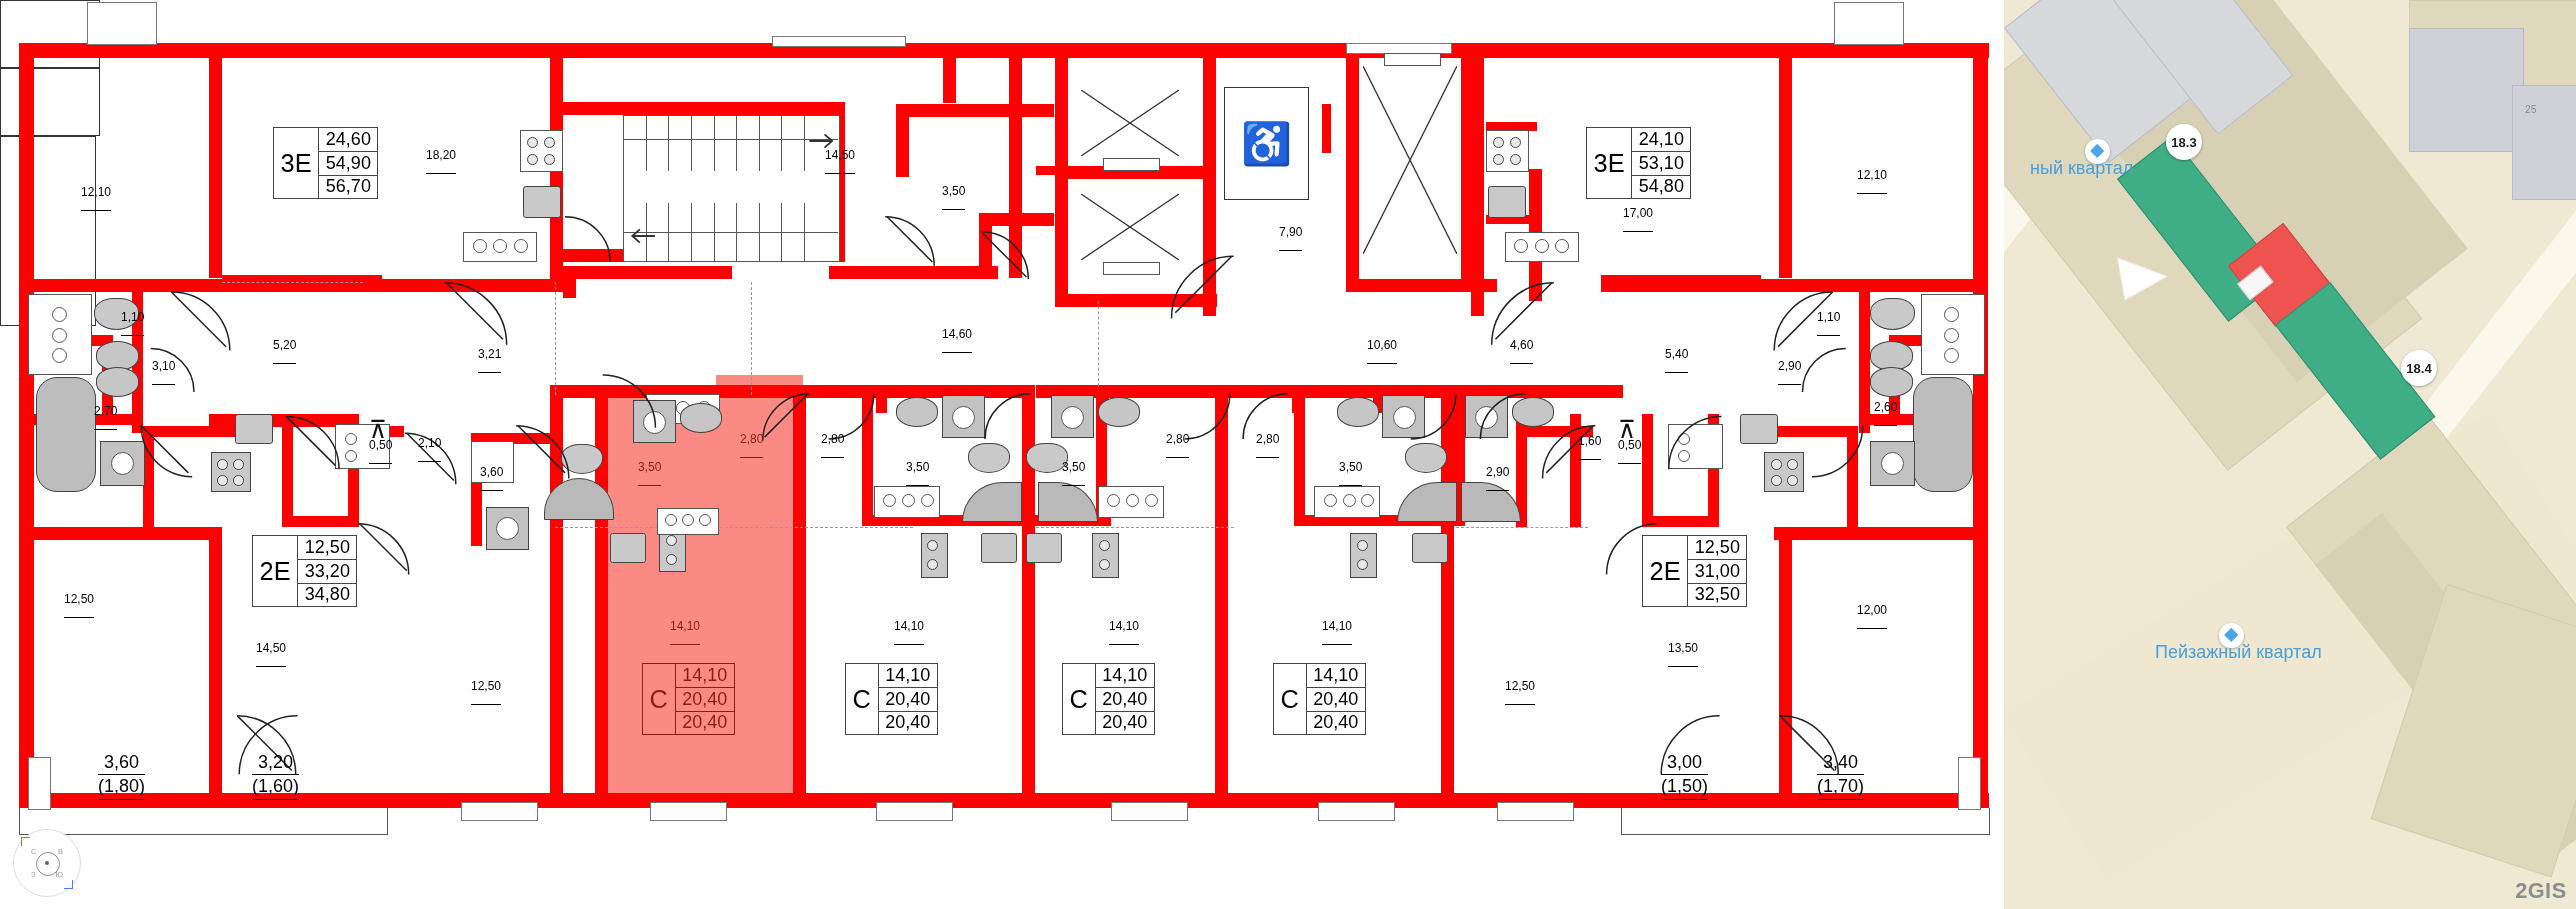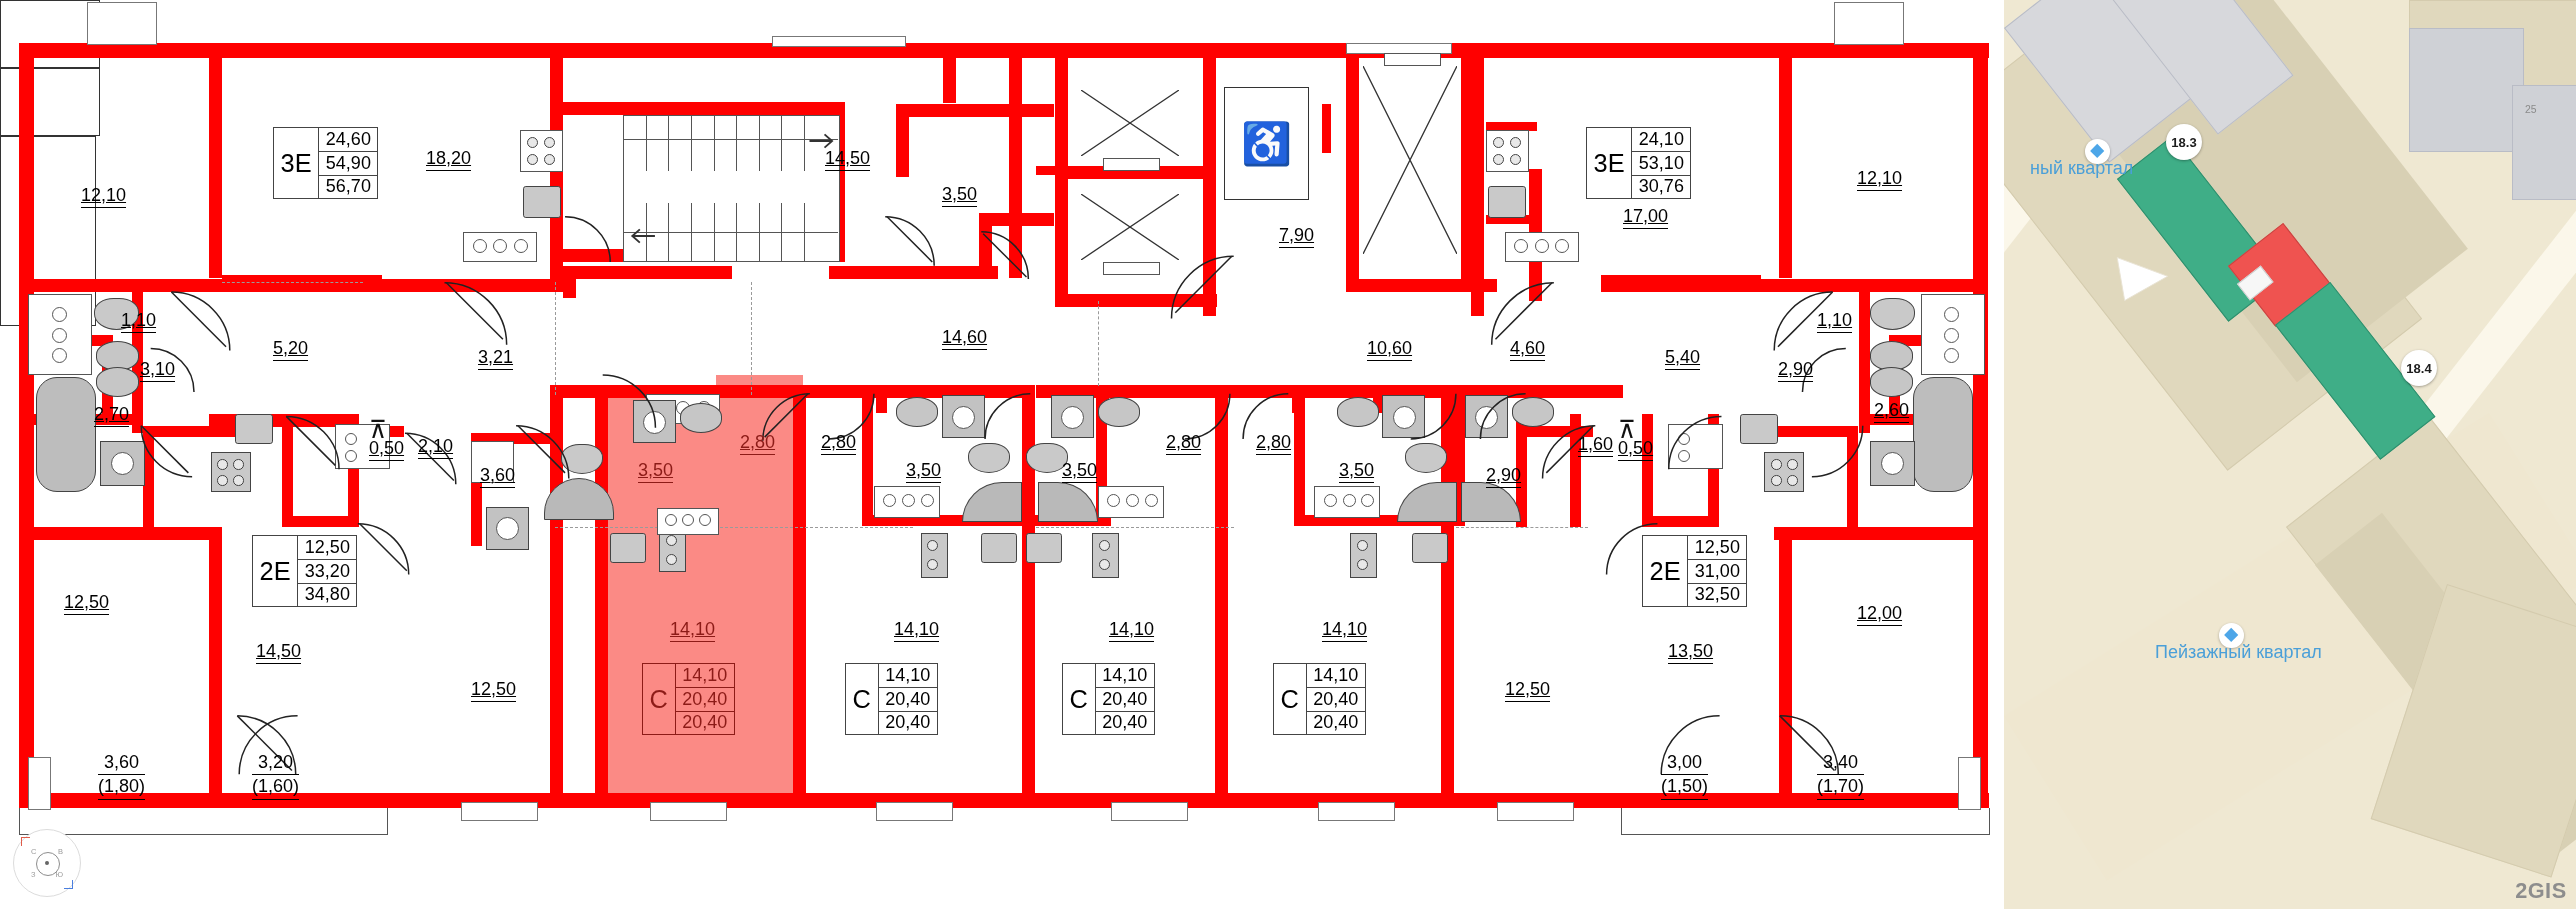--- a/index.html
+++ b/index.html
@@ -23,22 +23,22 @@
   .poi-dot{position:absolute;width:24.5px;height:24.5px;border-radius:50%;background:#fff;
            box-shadow:0 0.9px 2.8px rgba(0,0,0,.3);display:flex;align-items:center;justify-content:center;}
   .poi-dot i{display:block;width:10.4px;height:10.4px;background:#4da6e8;transform:rotate(45deg);}
   .poi-label{position:absolute;color:#4a9fd8;font-size:18px;font-weight:normal;white-space:nowrap;}
   #gis{position:absolute;right:9.4px;bottom:5.6px;font-size:21.7px;font-weight:bold;color:#8d8d8d;letter-spacing:0.5px;}
 
   
   #plan{position:absolute;left:0;top:0;width:2004px;height:910px;background:#fff;}
   .w{position:absolute;background:#ff0000;} 
   .hl{position:absolute;background:#fb8a85;}        
-  .lbl{position:absolute;font-size:18px;color:#000;white-space:nowrap;
-       border-bottom:1.4px solid #000;line-height:1.05;padding-bottom:2px;text-decoration:underline;}
+  .lbl{position:absolute;font-size:12px;color:#000;white-space:nowrap;
+       border-bottom:1.4px solid #000;line-height:1.05;padding-bottom:11px;}
   .lbl2{position:absolute;font-size:18px;color:#000;text-align:center;white-space:nowrap;line-height:1.25;}
   .lbl2 span{display:block;border-bottom:1.4px solid #000;padding-bottom:0.9px;}
   .lbl-r{color:#8c1b17;border-bottom-color:#8c1b17;}
 
   
   .spec{position:absolute;display:flex;border:1.4px solid #444;background:#fff;}
   .spec .t{display:flex;align-items:center;justify-content:center;font-size:25.4px;
            padding:0 6.6px;border-right:1.4px solid #444;}
   .spec .v{display:flex;flex-direction:column;}
   .spec .v div{font-size:18px;text-align:center;padding:0.9px 6.6px;border-bottom:0.9px solid #444;}
@@ -445,21 +445,21 @@
           <path d="M1308 272 L1248 332"></path>
         <path d="M1650 300 A66 66 0 0 0 1584 366"></path>
           <path d="M1648 300 L1588 360"></path>
       </g>
     </svg>
 
     <div class="lbl" style="left:81px;top:186px;">12,10</div>
     <div class="lbl" style="left:426px;top:149px;">18,20</div>
     <div class="lbl" style="left:273px;top:339px;">5,20</div>
     <div class="lbl" style="left:121px;top:311px;">1,10</div>
-    <div class="lbl" style="left:140px;top:360px;">3,10</div>
+    <div class="lbl" style="left:152px;top:360px;">3,10</div>
     <div class="lbl" style="left:94px;top:405px;">2,70</div>
     <div class="lbl" style="left:64px;top:593px;">12,50</div>
     <div class="lbl" style="left:256px;top:642px;">14,50</div>
     <div class="lbl" style="left:369px;top:439px;">0,50</div>
     <div class="lbl" style="left:418px;top:437px;">2,10</div>
     <div class="lbl" style="left:471px;top:680px;">12,50</div>
     <div class="lbl" style="left:478px;top:348px;">3,21</div>
     <div class="lbl" style="left:480px;top:466px;">3,60</div>
     <div class="lbl lbl-r" style="left:638px;top:461px;">3,50</div>
     <div class="lbl lbl-r" style="left:740px;top:433px;">2,80</div>
@@ -516,21 +516,21 @@
         <div>54,90</div>
         <div>56,70</div>
       </div>
     </div>
 
     <div class="spec" style="left:1586px;top:127px;">
       <div class="t">3E</div>
       <div class="v">
         <div>24,10</div>
         <div>53,10</div>
-        <div>30,76</div>
+        <div>54,80</div>
       </div>
     </div>
 
     <div class="spec" style="left:252px;top:535px;">
       <div class="t">2E</div>
       <div class="v">
         <div>12,50</div>
         <div>33,20</div>
         <div>34,80</div>
       </div>

